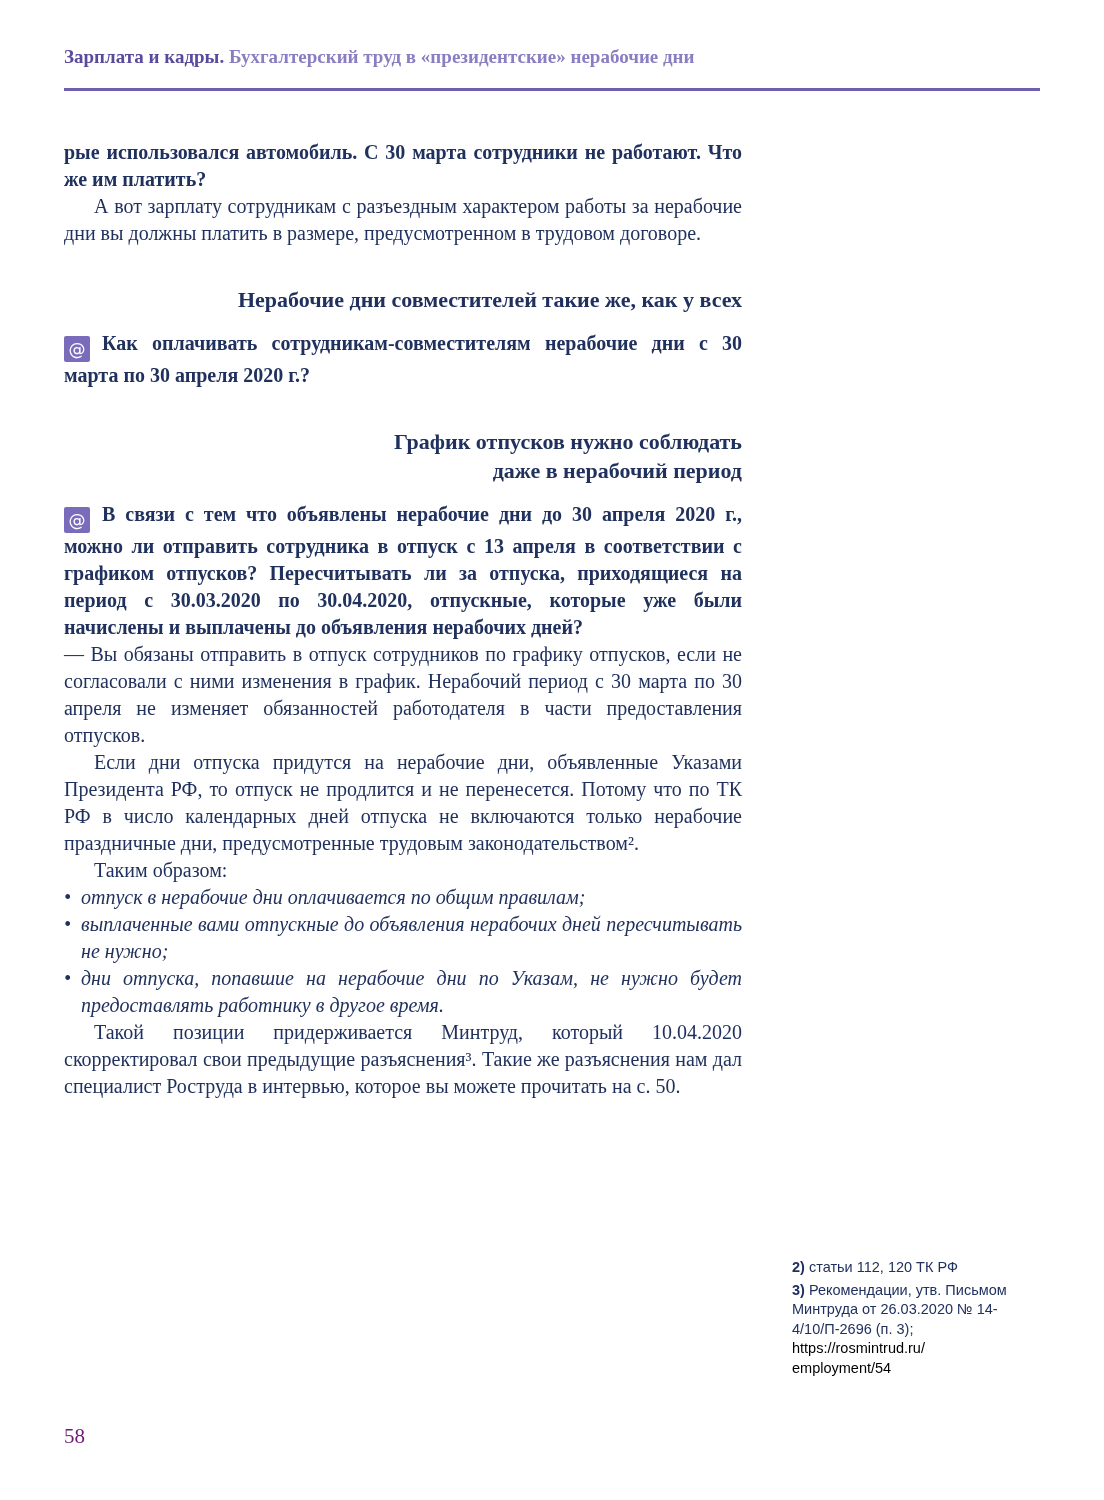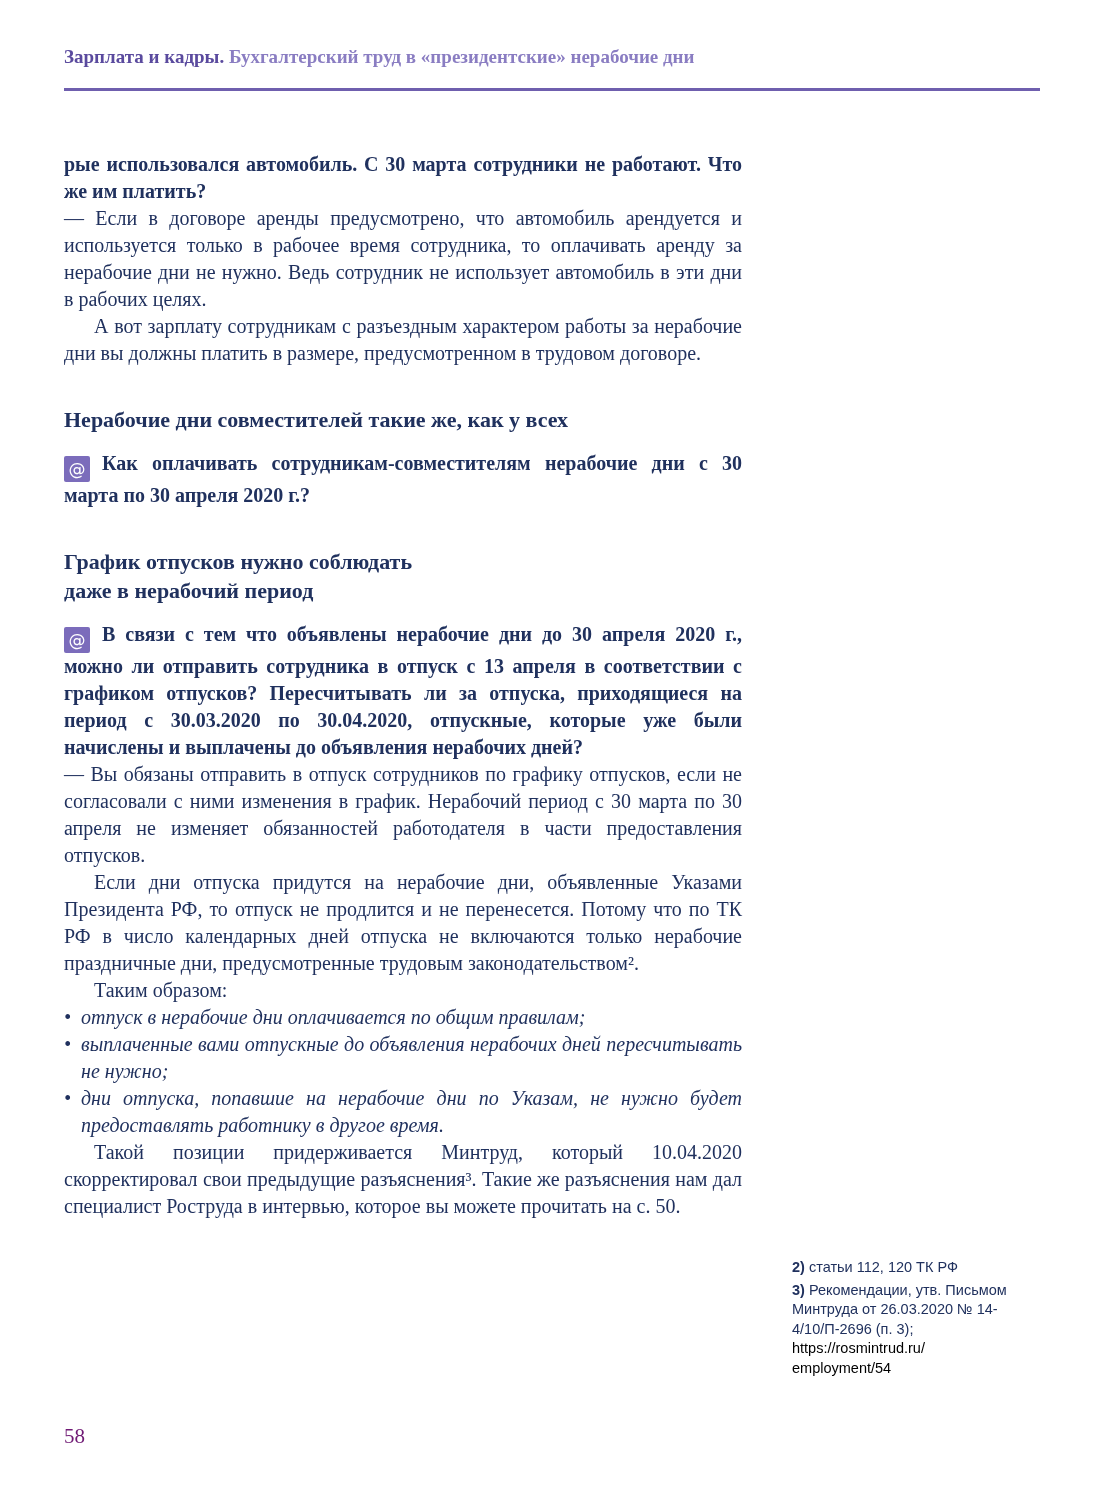--- a/index.html
+++ b/index.html
@@ -25,34 +25,34 @@
   .rubric { color:#5a4a9e; font-weight:bold; }
   .header-title { color:#8a7dc2; font-weight:bold; }
   .rule {
     height:3px; background:#6f5fae;
     margin-top:18px;
     width:976px;
   }
   
   .content {
     width:678px;
-    margin-top:60px;
+    margin-top:48px;
     font-size:20px;
     line-height:27px;
     text-align:justify;
   }
   .para { margin:0; }
   .para.bold { font-weight:bold; }
   .para.indent { text-indent:30px; }
   .section-heading {
     font-size:22px;
     line-height:29px;
     font-weight:bold;
     margin:38px 0 16px 0;
-    text-align:left;
+    text-align:right;
   }
   .prewrap { white-space:pre-line; }
   .question { font-weight:bold; }
   .at-badge {
     display:inline-block;
     width:26px; height:26px;
     background:#7b6cbb;
     color:#ffffff;
     font-family:"DejaVu Sans", sans-serif;
     font-weight:normal;
@@ -105,21 +105,20 @@
 <div class="page">
 
   <header class="page-header">
     <p class="header-line"><span class="rubric">Зарплата и кадры.</span> <span class="header-title">Бухгалтерский труд в «президентские» нерабочие дни</span></p>
     <div class="rule"></div>
   </header>
 
   <main class="content">
 
     <p class="para bold">рые использовался автомобиль. С 30 марта сотрудники не работают. Что же им платить?</p>
-    <p class="para">—  Если в договоре аренды предусмотрено, что автомобиль арендуется и используется только в рабочее время сотрудника, то оплачивать аренду за нерабочие дни не нужно. Ведь сотрудник не использует автомобиль в эти дни в рабочих целях.</p>
     <p class="para indent">А вот зарплату сотрудникам с разъездным характером работы за нерабочие дни вы должны платить в размере, предусмотренном в трудовом договоре.</p>
 
     <h2 class="section-heading">Нерабочие дни совместителей такие же, как у всех</h2>
 
     <p class="para question"><span class="at-badge">@</span><span class="q-text">Как оплачивать сотрудникам-совместителям нерабочие дни с 30 марта по 30 апреля 2020 г.?</span></p>
 
     <h2 class="section-heading prewrap">График отпусков нужно соблюдать
 даже в нерабочий период</h2>
 
     <p class="para question"><span class="at-badge">@</span><span class="q-text">В связи с тем что объявлены нерабочие дни до 30 апреля 2020 г., можно ли отправить сотрудника в отпуск с 13 апреля в соответствии с графиком отпусков? Пересчитывать ли за отпуска, приходящиеся на период с 30.03.2020 по 30.04.2020, отпускные, которые уже были начислены и выплачены до объявления нерабочих дней?</span></p>

